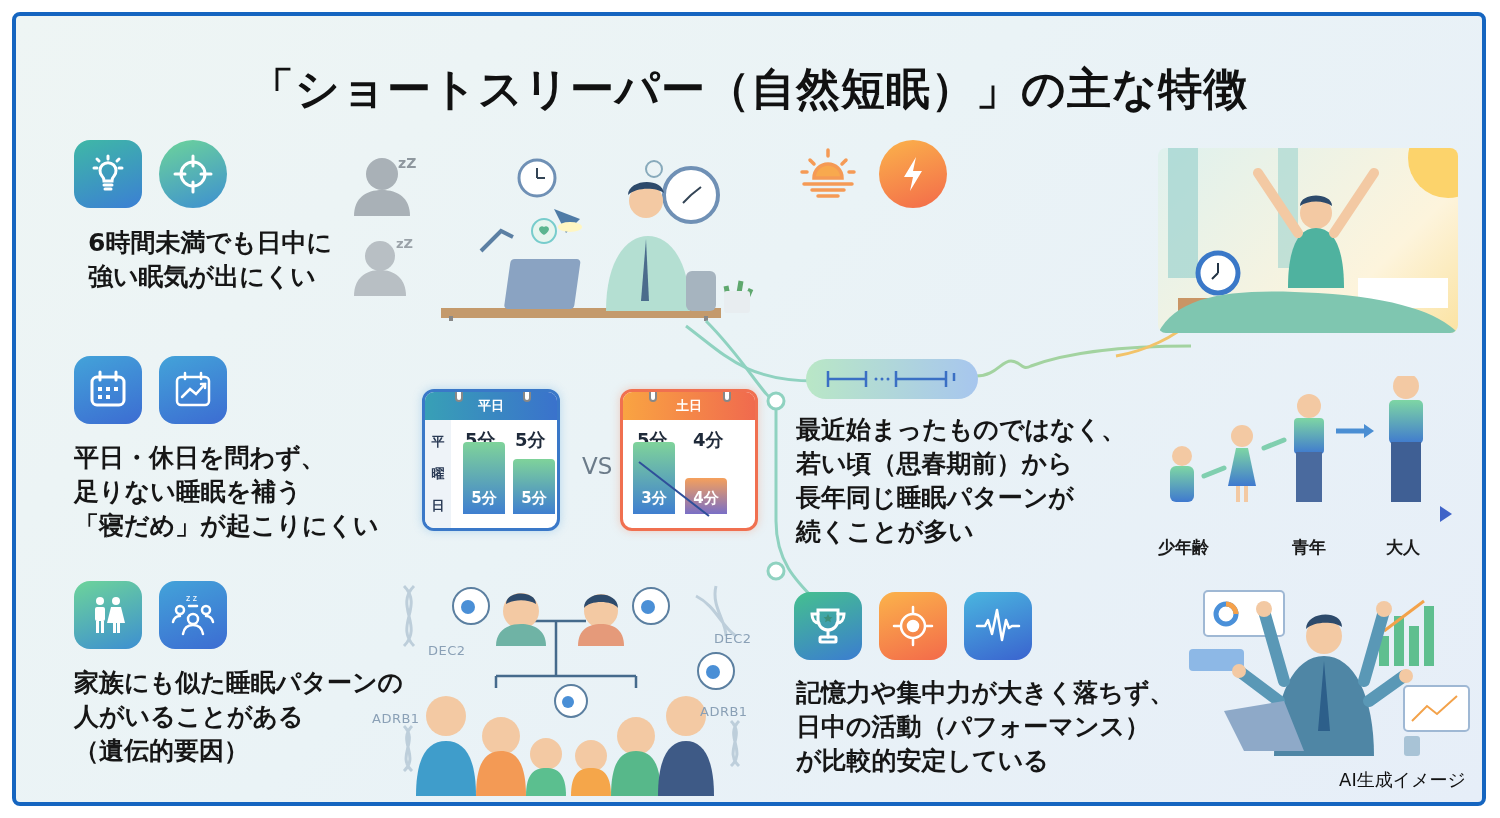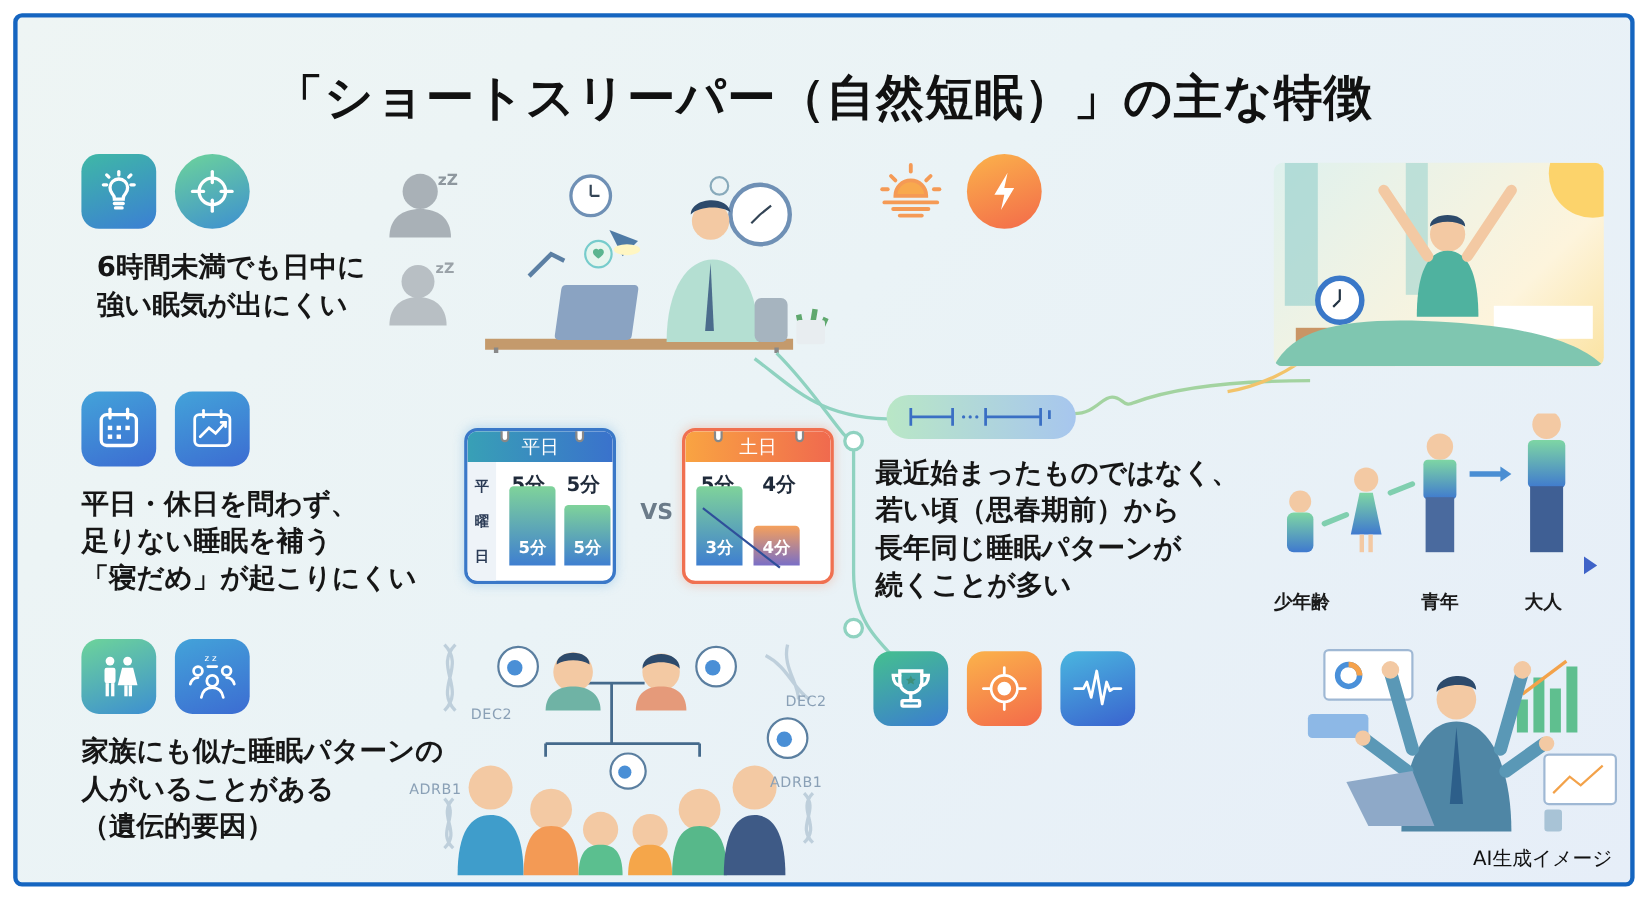--- a/index.html
+++ b/index.html
@@ -32,30 +32,30 @@
   .g-wave { background: linear-gradient(160deg, #4ab6df, #3a63cf); }
   svg { display: block; }
   .illus { position: absolute; }
   .cal {
     position: absolute; width: 138px; height: 142px; border-radius: 12px;
     background: #fff; overflow: hidden;
   }
   .cal.blue { border: 3px solid #3a78c8; box-shadow: 0 0 10px rgba(80,160,220,.35); }
   .cal.orange { border: 3px solid #f07050; box-shadow: 0 0 10px rgba(240,130,90,.35); }
   .cal-head {
-    height: 28px; color: #fff; font-size: 17px; font-weight: normal;
+    height: 28px; color: #fff; font-size: 13px; font-weight: bold;
     display: flex; align-items: center; justify-content: center;
   }
   .cal.blue .cal-head { background: linear-gradient(90deg, #38a0b6, #3a72cc); }
   .cal.orange .cal-head { background: linear-gradient(90deg, #f9a442, #f06a4e); }
   .ring { position: absolute; top: -10px; width: 8px; height: 20px; border-radius: 4px; background: #fff; border: 2px solid #888; }
   .cal-top-val { position: absolute; top: 36px; font-size: 18px; font-weight: bold; color: #1f2a3a; }
   .bar { position: absolute; border-radius: 4px 4px 0 0; bottom: 14px; display: flex; align-items: flex-end; justify-content: center; padding-bottom: 6px; color: #fff; font-size: 15px; font-weight: bold; }
   .side-col { position: absolute; left: 0; top: 28px; width: 26px; bottom: 0; background: #eef3f8; font-size: 13px; font-weight: bold; color: #2a3a55; display:flex; flex-direction: column; align-items:center; justify-content: space-around; padding: 6px 0; }
-  .vs { position: absolute; left: 566px; top: 437px; font-size: 20px; font-weight: bold; color: #6b7b89; }
+  .vs { position: absolute; left: 566px; top: 437px; font-size: 23px; font-weight: normal; color: #6b7b89; }
   .gene-label { position: absolute; font-size: 13px; color: #8aa0b6; letter-spacing: 0.5px; }
   .stage-label { position: absolute; font-size: 17px; font-weight: bold; color: #1a1a1a; }
   .ai-label { position: absolute; right: 16px; bottom: 10px; font-size: 18px; color: #111; }
   .pill {
     position: absolute; left: 790px; top: 343px; width: 172px; height: 40px; border-radius: 20px;
     background: linear-gradient(90deg, #b9e7c6, #a7c6ee);
   }
 </style>
 </head>
 <body>
@@ -372,20 +372,23 @@
         <line x1="22" y1="35" x2="22" y2="41"></line>
         <line x1="3" y1="22" x2="9" y2="22"></line>
         <line x1="35" y1="22" x2="41" y2="22"></line>
     </svg>
   </div>
   <div class="icon g-wave" style="left:948px;top:576px;">
     <svg width="48" height="40" viewBox="0 0 48 40" fill="none" stroke="#fff" stroke-width="2.5" stroke-linecap="round" stroke-linejoin="round">
       <path d="M3 20h8l3-6 4 14 5-24 5 30 4-20 3 8 3-2h7"></path>
     </svg>
   </div>
+  <div class="feat-text" style="left:780px;top:660px;">記憶力や集中力が大きく落ちず、
+日中の活動（パフォーマンス）
+が比較的安定している</div>
 
   <div class="illus" style="left:1168px;top:565px;width:300px;height:190px;">
     <svg width="300" height="190" viewBox="0 0 300 190">
       <rect x="20" y="10" width="80" height="45" rx="4" fill="#fff" stroke="#9fb8d4" stroke-width="2"></rect>
         <circle cx="42" cy="33" r="10" fill="none" stroke="#4a90d9" stroke-width="5"></circle>
         <path d="M42 23a10 10 0 0 1 10 10" stroke="#f5a14a" stroke-width="5" fill="none"></path>
       <rect x="5" y="68" width="55" height="22" rx="4" fill="#8db8e6"></rect>
       <path d="M200 85v-30M215 85v-50M230 85v-40M245 85v-60" stroke="#5fbf8f" stroke-width="10"></path>
         <path d="M200 50l40-30" stroke="#f3a24a" stroke-width="3"></path>
       <rect x="220" y="105" width="65" height="45" rx="4" fill="#fff" stroke="#9fb8d4" stroke-width="2"></rect>

